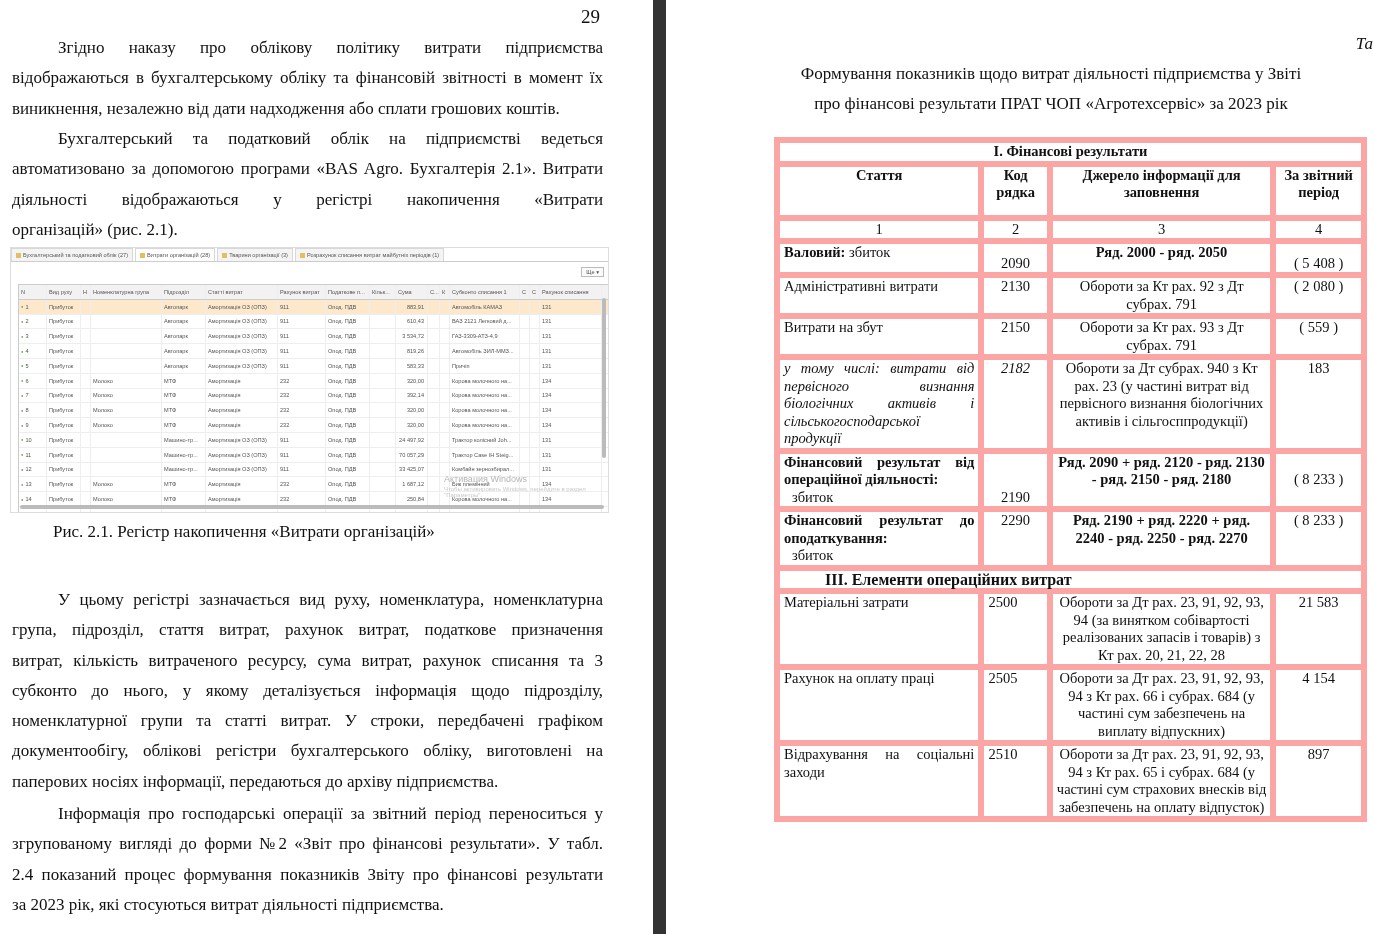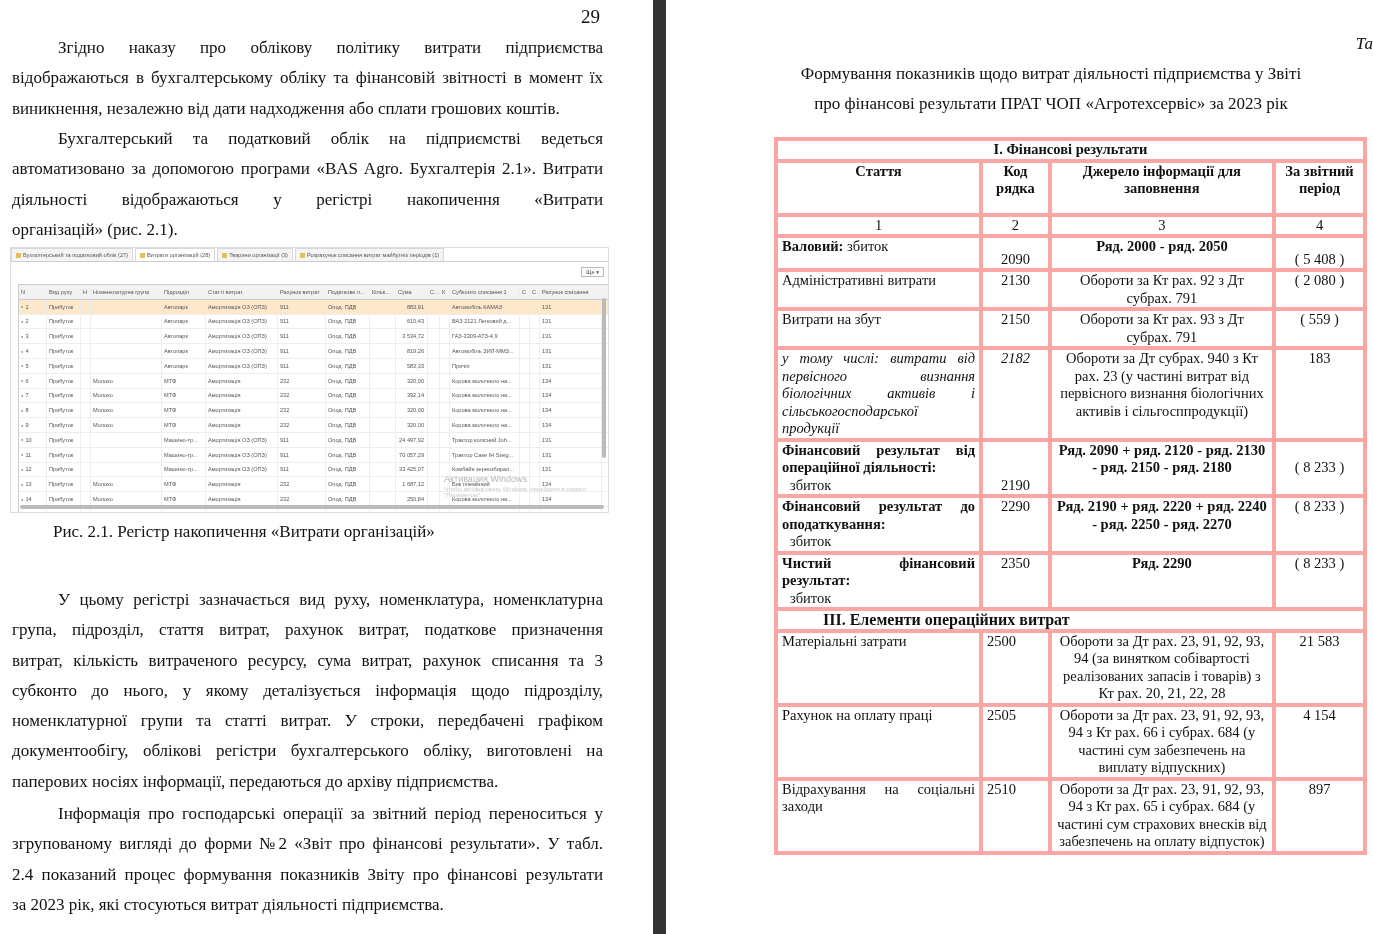--- a/index.html
+++ b/index.html
@@ -33,21 +33,21 @@
   .dot { color:#5a9e4b; margin-right:2px; }
   .hscroll { position:absolute; left:9px; bottom:3px; width:584px; height:4px; background:#bbb; border-radius:2px; }
   .vscroll { position:absolute; right:2px; top:50px; width:4px; height:160px; background:#bbb; border-radius:2px; }
   .watermark { position:absolute; left:433px; top:226px; color:#b6b6b6; font-size:9px; }
   .watermark2 { position:absolute; left:433px; top:238px; color:#c8c8c8; font-size:6px; }
 
   
   .tbl-label { position:absolute; right:8px; top:34px; font-style:italic; font-size:17px; }
   .tbl-title { position:absolute; left:100px; width:570px; text-align:center; font-weight:normal; font-size:17px; line-height:30px; top:59px; }
   table.rep { position:absolute; left:108px; top:137px; width:593px; border-collapse:collapse; font-size:14.5px; line-height:17.5px; }
-  table.rep td { border:4px solid #fca5a5; vertical-align:top; padding:0 4px; }
+  table.rep td { border:6px solid #fca5a5; vertical-align:top; padding:0 4px; }
   .c1 { width:203px; } .c2 { width:68px; } .c3 { width:222px; } .c4 { width:90px; }
   .sec { text-align:center; font-weight:bold; }
   .hd td { text-align:center; font-weight:bold; vertical-align:middle; }
   .num td { text-align:center; }
   .just { text-align:justify; text-align-last:left; }
   .ctr { text-align:center; }
   .bottom { vertical-align:bottom !important; }
   .b { font-weight:bold; }
   .it { font-style:italic; }
 </style>
@@ -523,29 +523,20 @@
     <tr>
       <td>
             <div class="b just">Фінансовий результат до оподаткування:</div>
             <div style="padding-left:8px">збиток</div>
           </td>
       <td class="ctr">2290</td>
       <td class="ctr b">Ряд. 2190 + ряд. 2220 + ряд. 2240 - ряд. 2250 - ряд. 2270</td>
       <td class="ctr">( 8 233 )</td>
     </tr>
     <tr>
-      <td>
-            <div class="b just">Чистий фінансовий результат:</div>
-            <div style="padding-left:8px">збиток</div>
-          </td>
-      <td class="ctr">2350</td>
-      <td class="ctr b">Ряд. 2290</td>
-      <td class="ctr">( 8 233 )</td>
-    </tr>
-    <tr>
           <td colspan="4" class="b" style="padding-left:45px;font-size:16px;">ІІІ. Елементи операційних витрат</td>
         </tr>
     <tr>
       <td>Матеріальні затрати</td>
       <td>2500</td>
       <td class="ctr">Обороти за Дт рах. 23, 91, 92, 93, 94 (за винятком собівартості реалізованих запасів і товарів) з Кт рах. 20, 21, 22, 28</td>
       <td class="ctr">21 583</td>
     </tr>
     <tr>
       <td>Рахунок на оплату праці</td>

